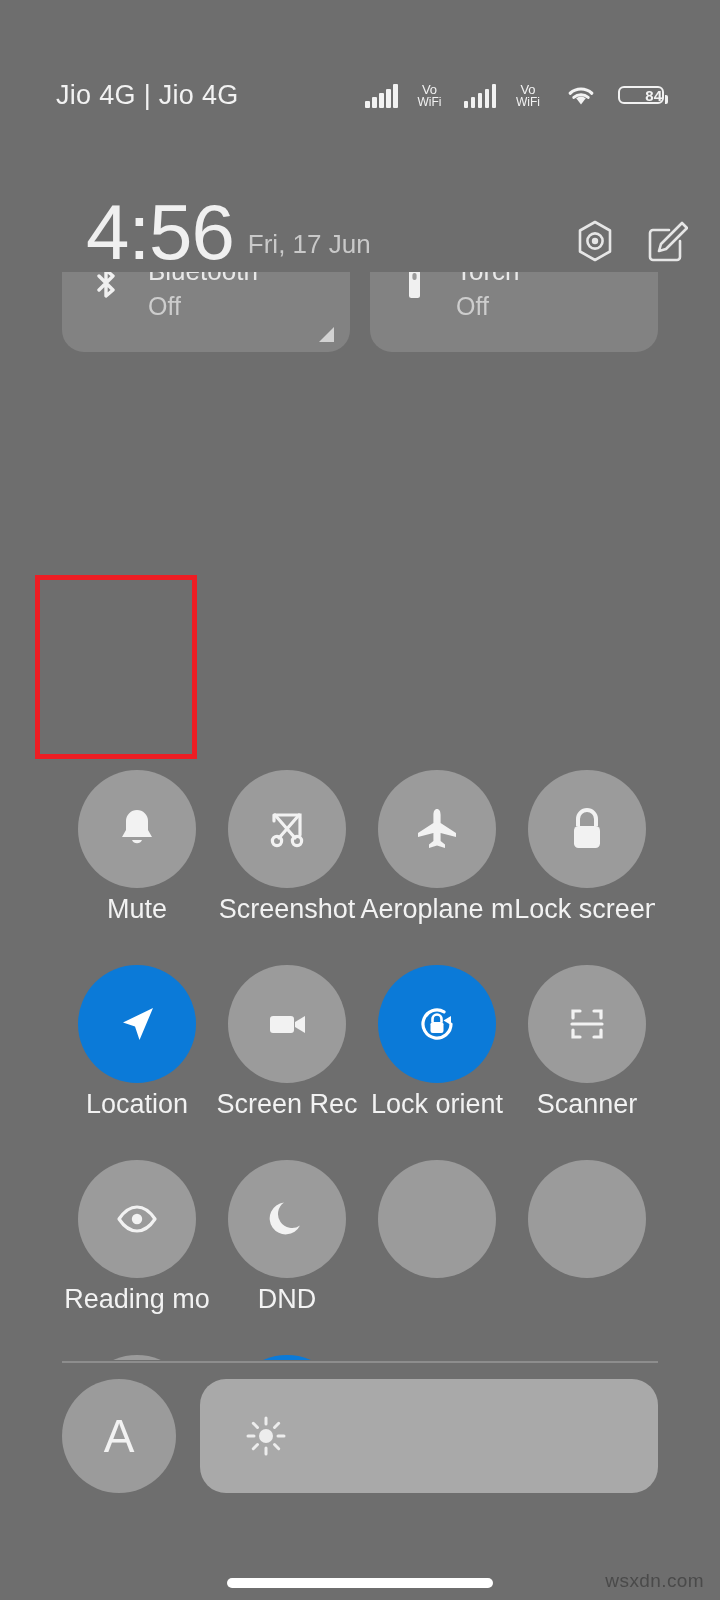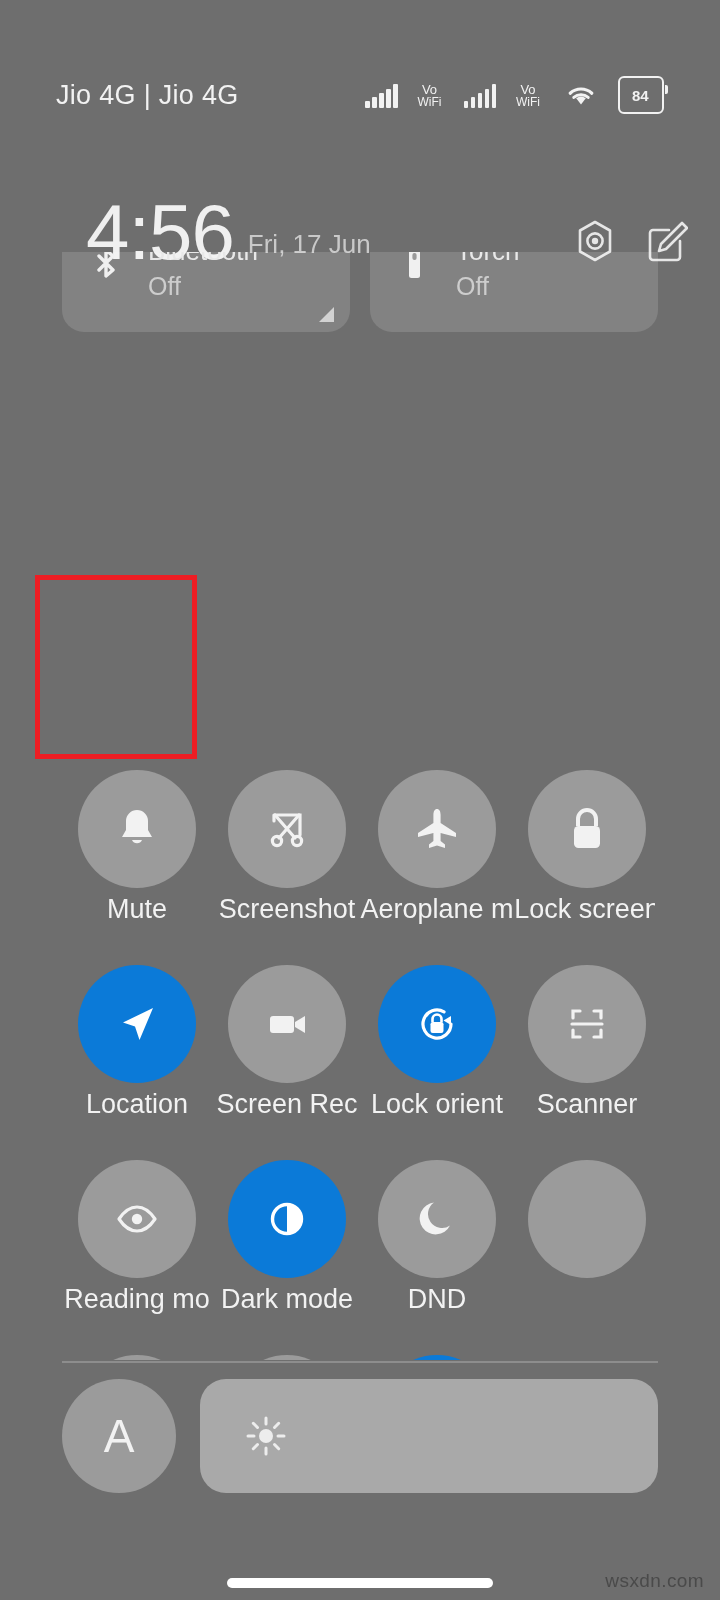--- a/index.html
+++ b/index.html
@@ -34,23 +34,23 @@
   .sig i:nth-child(4){ height:19px; }
   .sig i:nth-child(5){ height:24px; }
 
   .vowifi{ display:flex; flex-direction:column; align-items:center;
            line-height:1.0; font-size:12.5px; color:#f2f2f2; margin-left:2px; margin-right:4px;}
   .vowifi .l1{ font-size:13px; }
   .vowifi .l2{ font-size:12px; }
 
   .wifi-ico{ width:30px; height:24px; position:relative; margin-left:4px; margin-right:4px;}
   .batt{
-    width:46px; height:38px; border:2.5px solid #f2f2f2; border-radius:6px;
-    display:flex; align-items:center; justify-content:flex-start;
-    font-size:15px; font-weight:bold; color:#f2f2f2; position:relative;padding-left:12px;
+    width:46px; height:18px; border:2.5px solid #f2f2f2; border-radius:6px;
+    display:flex; align-items:center; justify-content:flex-end;
+    font-size:15px; font-weight:bold; color:#f2f2f2; position:relative;
   }
   .batt::after{
     content:""; position:absolute; right:-6px; top:7px;
     width:3.5px; height:9px; background:#f2f2f2; border-radius:0 2px 2px 0;
   }
 
   
   .clockrow{
     position:absolute; top:178px; left:0; width:720px; height:92px;
     display:flex; align-items:flex-end; padding:0 56px 0 62px;margin-left:24px;
@@ -58,21 +58,21 @@
   .clk{
     font-size:78px; line-height:76px; font-weight:300; color:#f0f0f0;
     letter-spacing:-1px;
   }
   .dt{ font-size:26px; color:#c9c9c9; margin-left:14px; padding-bottom:10px; }
   .hdr-spacer{ flex:1; }
   .hdr-btn{ width:46px; height:46px; margin-left:24px; margin-bottom:6px; position:relative; }
 
   
   .cards{
-    position:absolute; top:252px; left:62px; width:596px; height:80px;
+    position:absolute; top:272px; left:62px; width:596px; height:80px;
     display:flex; gap:20px;
   }
   .card{
     flex:1; background:rgba(255,255,255,0.14); border-radius:0 0 22px 22px;
     position:relative; overflow:hidden;
   }
   .card .c-ico{ position:absolute; left:26px; top:-10px; width:36px; height:46px; }
   .card .c-title{
     position:absolute; left:86px; top:-16px; font-size:26px; color:#e8e8e8;
     white-space:nowrap;
@@ -346,31 +346,20 @@
       <span>
         <svg viewBox="0 0 52 52" width="52" height="52">
           <path d="M8 26 C14 17 20 14 26 14 C32 14 38 17 44 26 C38 35 32 38 26 38 C20 38 14 35 8 26 Z" fill="none" stroke="#f2f2f2" stroke-width="3.2" stroke-linejoin="round"></path>
           <circle cx="26" cy="26" r="5.2" fill="#f2f2f2"></circle>
         </svg>
       </span>
     </div>
     <div class="lbl">Reading mo</div>
   </div>
 
-  <div class="cell">
-    <div class="bubble on" style="background: rgb(11, 122, 216);">
-      <span>
-        <svg viewBox="0 0 52 52" width="52" height="52">
-          <circle cx="26" cy="26" r="14.5" fill="none" stroke="#ffffff" stroke-width="3.4"></circle>
-          <path d="M26 11.5 A14.5 14.5 0 0 1 26 40.5 Z" fill="#ffffff"></path>
-        </svg>
-      </span>
-    </div>
-    <div class="lbl">Dark mode</div>
-  </div>
 
   <div class="cell">
     <div class="bubble" style="background: rgb(155, 155, 155);">
       <span>
         <svg viewBox="0 0 52 52" width="52" height="52">
           <path d="M39 32.5 A16 16 0 1 1 23 9.5 A13.5 13.5 0 0 0 39 32.5 Z" fill="#f2f2f2"></path>
         </svg>
       </span>
     </div>
     <div class="lbl">DND</div>

